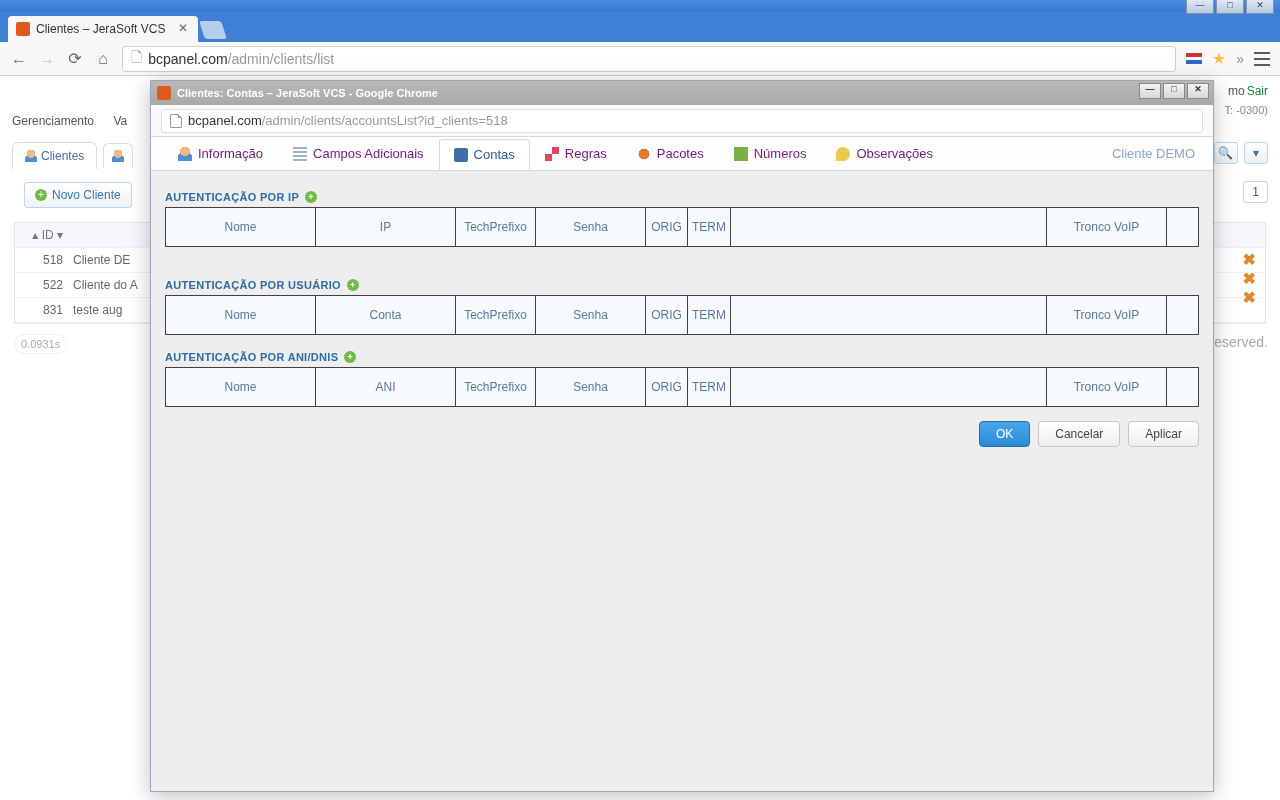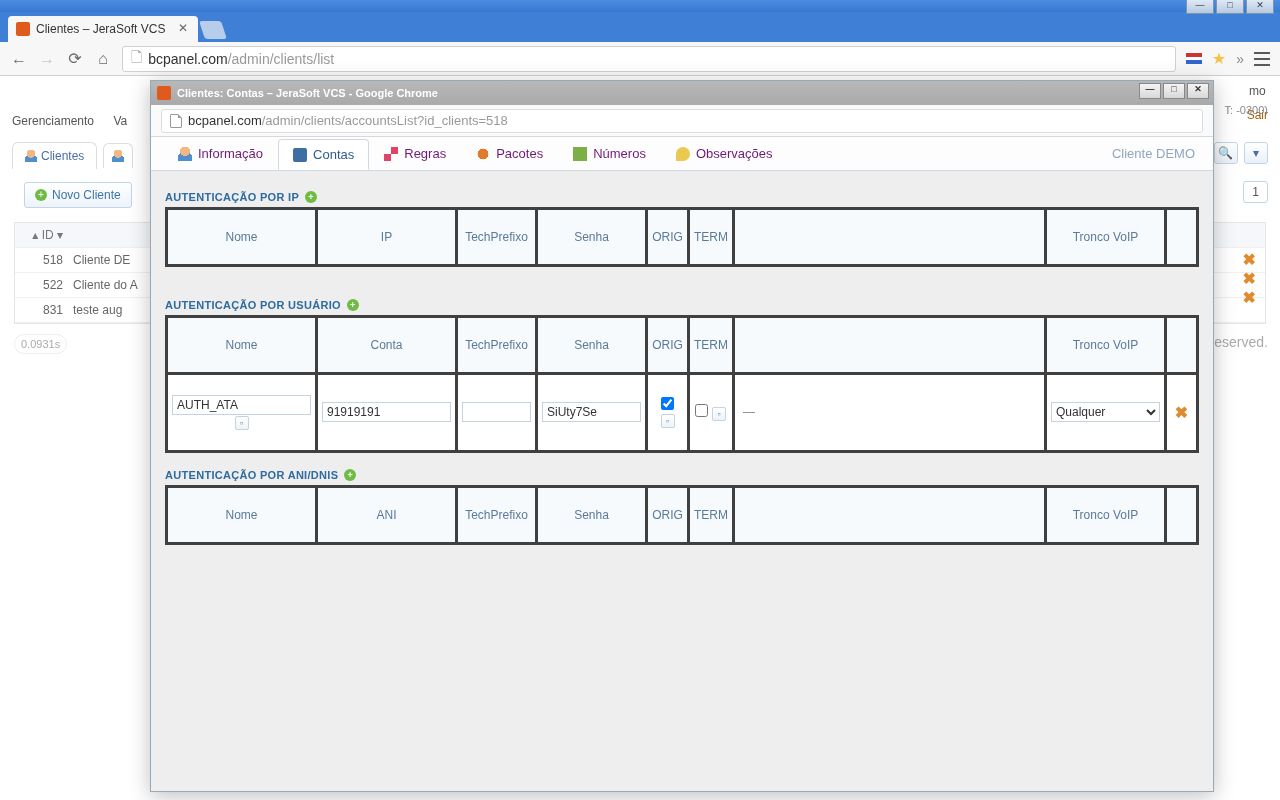--- a/index.html
+++ b/index.html
@@ -20,22 +20,22 @@
   .omnibox { flex:1; height:26px; border:1px solid #d0d0d0; border-radius:3px; background:#fff; display:flex; align-items:center; padding:0 8px; font-size:14px; color:#999;}
   .omnibox .dom { color:#333; }
   .right-icons { display:flex; gap:10px; align-items:center; font-size:14px; color:#888;}
   .flag { width:16px; height:11px; background:linear-gradient(#c33 0 33%, #fff 33% 66%, #36c 66%); }
   .star { color:#f6c244; font-size:16px; }
   .menu-lines { width:16px; height:14px; display:flex; flex-direction:column; justify-content:space-between;}
   .menu-lines span { height:2px; background:#5a5a5a; display:block;}
 
   
   .main-page { position:absolute; top:76px; left:0; right:0; bottom:0; background:#fff;}
-  .topbar-right { position:absolute; right:12px; top:84px; font-size:12px; color:#555; display:flex; gap:10px; align-items:center;flex-direction:column;}
-  .topbar-right .link { color:#a16207; cursor:pointer;}
+  .topbar-right { position:absolute; right:12px; top:84px; font-size:12px; color:#555; display:flex; gap:2px; align-items:center;}
+  .topbar-right .link { color:#15803d; cursor:pointer;}
   .subbar { position:absolute; top:114px; left:12px; font-size:12px; color:#555;}
   .subbar span { margin-right:16px; cursor:pointer;}
   .subtabs { position:absolute; top:142px; left:12px; display:flex; gap:6px; align-items:center;}
   .subtab { border:1px solid #ddd; border-bottom:none; padding:6px 12px; border-radius:6px 6px 0 0; font-size:12px; color:#4b6ea0; background:#fff; display:flex; align-items:center; gap:4px;}
   .subtab .person { width:12px; height:12px; background:radial-gradient(circle at 50% 30%, #f3b783 40%, transparent 41%), radial-gradient(circle at 50% 90%, #4f8fcd 55%, transparent 56%);}
   .right-search { position:absolute; right:12px; top:142px; display:flex; gap:6px; align-items:center;}
   .search-btn { width:24px; height:22px; border:1px solid #c2d4e8; background:linear-gradient(#fff,#e9f0f8); border-radius:3px; display:flex; align-items:center; justify-content:center; cursor:pointer; color:#4b6ea0; font-size:12px;}
   .pill-1 { border:1px solid #c2d4e8; background:#fff; border-radius:3px; padding:3px 8px; font-size:12px; color:#555;}
   .novo-cliente { position:absolute; top:182px; left:24px; border:1px solid #c2d4e8; background:linear-gradient(#fff,#edf3fa); border-radius:3px; padding:5px 10px; font-size:12px; color:#3d75a8; display:flex; align-items:center; gap:5px;}
   .plus-green { width:12px; height:12px; background:#6fbc45; border-radius:50%; color:#fff; text-align:center; line-height:12px; font-size:10px;}
@@ -68,21 +68,21 @@
   .tab-icon.list { background:repeating-linear-gradient(#9bb3cb 0 2px, transparent 2px 4px);}
   .tab-icon.account { background:#3d6fa5; border-radius:2px;}
   .tab-icon.rules { background:conic-gradient(#d46 0 25%, transparent 0 50%, #d46 0 75%, transparent 0);}
   .tab-icon.pkg { background:radial-gradient(circle,#e07a2e 55%, transparent 56%);}
   .tab-icon.num { background:#7bb046;}
   .tab-icon.obs { background:#e9c94f; border-radius:50% 50% 50% 0;}
   .content { padding:14px 14px;}
   .section-title { font-size:11px; font-weight:bold; color:#2d6ba0; letter-spacing:.3px; margin:6px 0 4px; display:flex; align-items:center; gap:6px;}
   .add-icon { width:12px; height:12px; background:#6fbc45; border-radius:50%; color:#fff; text-align:center; line-height:12px; font-size:9px;}
   table.auth { width:100%; border-collapse:collapse; font-size:12px; }
-  table.auth th, table.auth td { border:3px solid #404040; padding:20px 4px; text-align:center; color:#555; background:#fff;margin-left:44px;}
+  table.auth th, table.auth td { border:1px solid #404040; padding:12px 4px; text-align:center; color:#555; background:#fff;margin-left:44px;}
   table.auth th { background:#f7fafd; font-weight:normal; color:#5a7a99;}
   table.auth input[type=text] { width:100%; height:20px; border:1px solid #c6d2df; font-size:12px; padding:0 4px; color:#333;}
   table.auth select { width:100%; height:20px; border:1px solid #c6d2df; font-size:12px; color:#333; background:#fff;}
   .col-nome { width:150px;}
   .col-ip { width:140px;}
   .col-pref { width:80px;}
   .col-senha { width:110px;}
   .col-orig { width:42px;}
   .col-term { width:42px;}
   .col-extra {}
@@ -209,20 +209,24 @@
       <span class="dom">bcpanel.com</span>
         <span>/admin/clients/accountsList?id_clients=518</span>
     </div>
   </div>
   <div class="dlg-body">
     <div class="dlg-tabs">
       <div class="dlg-tab">
           <span class="tab-icon user"></span>
           <span>Informação</span>
         </div>
+      <div class="dlg-tab">
+          <span class="tab-icon list"></span>
+          <span>Campos Adicionais</span>
+        </div>
       <div class="dlg-tab active">
           <span class="tab-icon account"></span>
           <span>Contas</span>
         </div>
       <div class="dlg-tab">
           <span class="tab-icon rules"></span>
           <span>Regras</span>
         </div>
       <div class="dlg-tab">
           <span class="tab-icon pkg"></span>
@@ -271,31 +275,20 @@
           <th class="col-nome">Nome</th>
           <th class="col-ip">Conta</th>
           <th class="col-pref">TechPrefixo</th>
           <th class="col-senha">Senha</th>
           <th class="col-orig">ORIG</th>
           <th class="col-term">TERM</th>
           <th class="col-extra"></th>
           <th class="col-tronco">Tronco VoIP</th>
           <th class="col-del"></th>
         </tr>
-        <tr>
-          <td><input type="text" value="AUTH_ATA" style=""> <span class="mini-btn">▫</span></td>
-          <td><input type="text" value="91919191" style=""></td>
-          <td><input type="text" value="" style=""></td>
-          <td><input type="text" value="SiUty7Se" style=""></td>
-          <td><input type="checkbox" class="chk" checked="" style=""> <span class="mini-btn">▫</span></td>
-          <td><input type="checkbox" class="chk" style=""> <span class="mini-btn">▫</span></td>
-          <td style="text-align:left; padding-left:8px;"><span class="dash">—</span></td>
-          <td><select><option>Qualquer</option></select></td>
-          <td><span class="del-x">✖</span></td>
-        </tr>
       </tbody>
         </table>
 
       <div class="section-title" style="margin-top:16px;">
         <span>AUTENTICAÇÃO POR ANI/DNIS</span>
         <span class="add-icon">+</span>
       </div>
       <table class="auth">
         <tbody>
             <tr>
@@ -305,16 +298,21 @@
           <th class="col-senha">Senha</th>
           <th class="col-orig">ORIG</th>
           <th class="col-term">TERM</th>
           <th class="col-extra"></th>
           <th class="col-tronco">Tronco VoIP</th>
           <th class="col-del"></th>
         </tr>
       </tbody>
         </table>
 
+      <div class="btn-row">
+        <button class="btn ok">OK</button>
+        <button class="btn sec">Cancelar</button>
+        <button class="btn sec">Aplicar</button>
+      </div>
 
     </div>
   </div>
 </div>
 
 </body></html>

